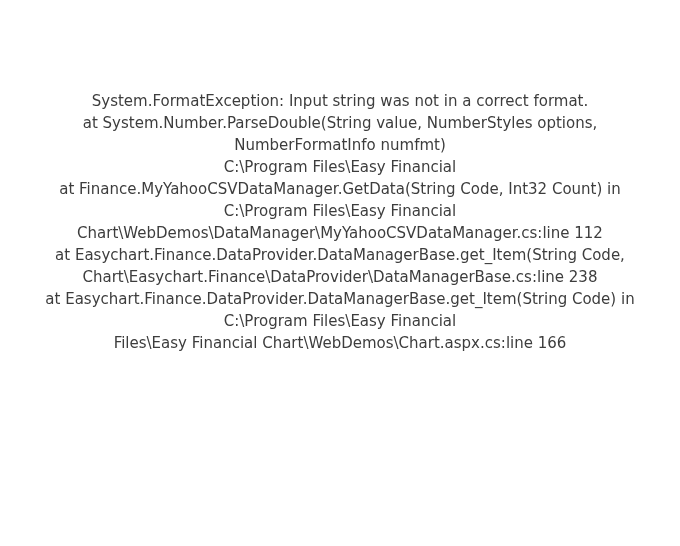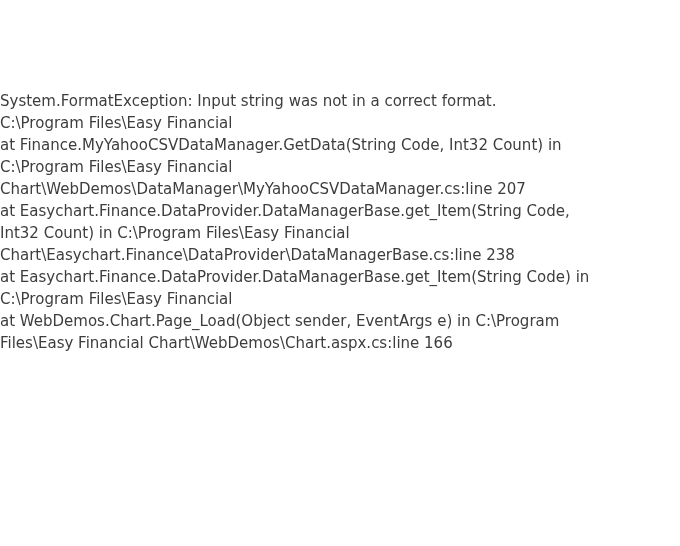--- a/index.html
+++ b/index.html
@@ -16,43 +16,43 @@
     position: relative;
     width: 680px;
     height: 546px;
     overflow: hidden;
   }
   .error-block {
     position: absolute;
     left: 0;
     top: 90px;
     width: 680px;
-    text-align: left;
+    text-align: center;
     color: #3d3d3d;
     font-size: 15px;
     line-height: 22px;
     font-family: "DejaVu Sans", sans-serif;
   }
   .error-line {
     display: block;
     white-space: pre-wrap;
     word-break: break-word;
   }
 </style>
 </head>
 <body>
 
 <div class="page">
   <div class="error-block">
     <span class="error-line">System.FormatException: Input string was not in a correct format.</span>
+    <span class="error-line">at System.Number.ParseDouble(String value, NumberStyles options,</span>
+    <span class="error-line">NumberFormatInfo numfmt)</span>
     <span class="error-line">C:\Program Files\Easy Financial</span>
     <span class="error-line">at Finance.MyYahooCSVDataManager.GetData(String Code, Int32 Count) in</span>
     <span class="error-line">C:\Program Files\Easy Financial</span>
-    <span class="error-line">Chart\WebDemos\DataManager\MyYahooCSVDataManager.cs:line 207</span>
+    <span class="error-line">Chart\WebDemos\DataManager\MyYahooCSVDataManager.cs:line 112</span>
     <span class="error-line">at Easychart.Finance.DataProvider.DataManagerBase.get_Item(String Code,</span>
-    <span class="error-line">Int32 Count) in C:\Program Files\Easy Financial</span>
     <span class="error-line">Chart\Easychart.Finance\DataProvider\DataManagerBase.cs:line 238</span>
     <span class="error-line">at Easychart.Finance.DataProvider.DataManagerBase.get_Item(String Code) in</span>
     <span class="error-line">C:\Program Files\Easy Financial</span>
-    <span class="error-line">at WebDemos.Chart.Page_Load(Object sender, EventArgs e) in C:\Program</span>
     <span class="error-line">Files\Easy Financial Chart\WebDemos\Chart.aspx.cs:line 166</span>
   </div>
 </div>
 
 </body></html>

